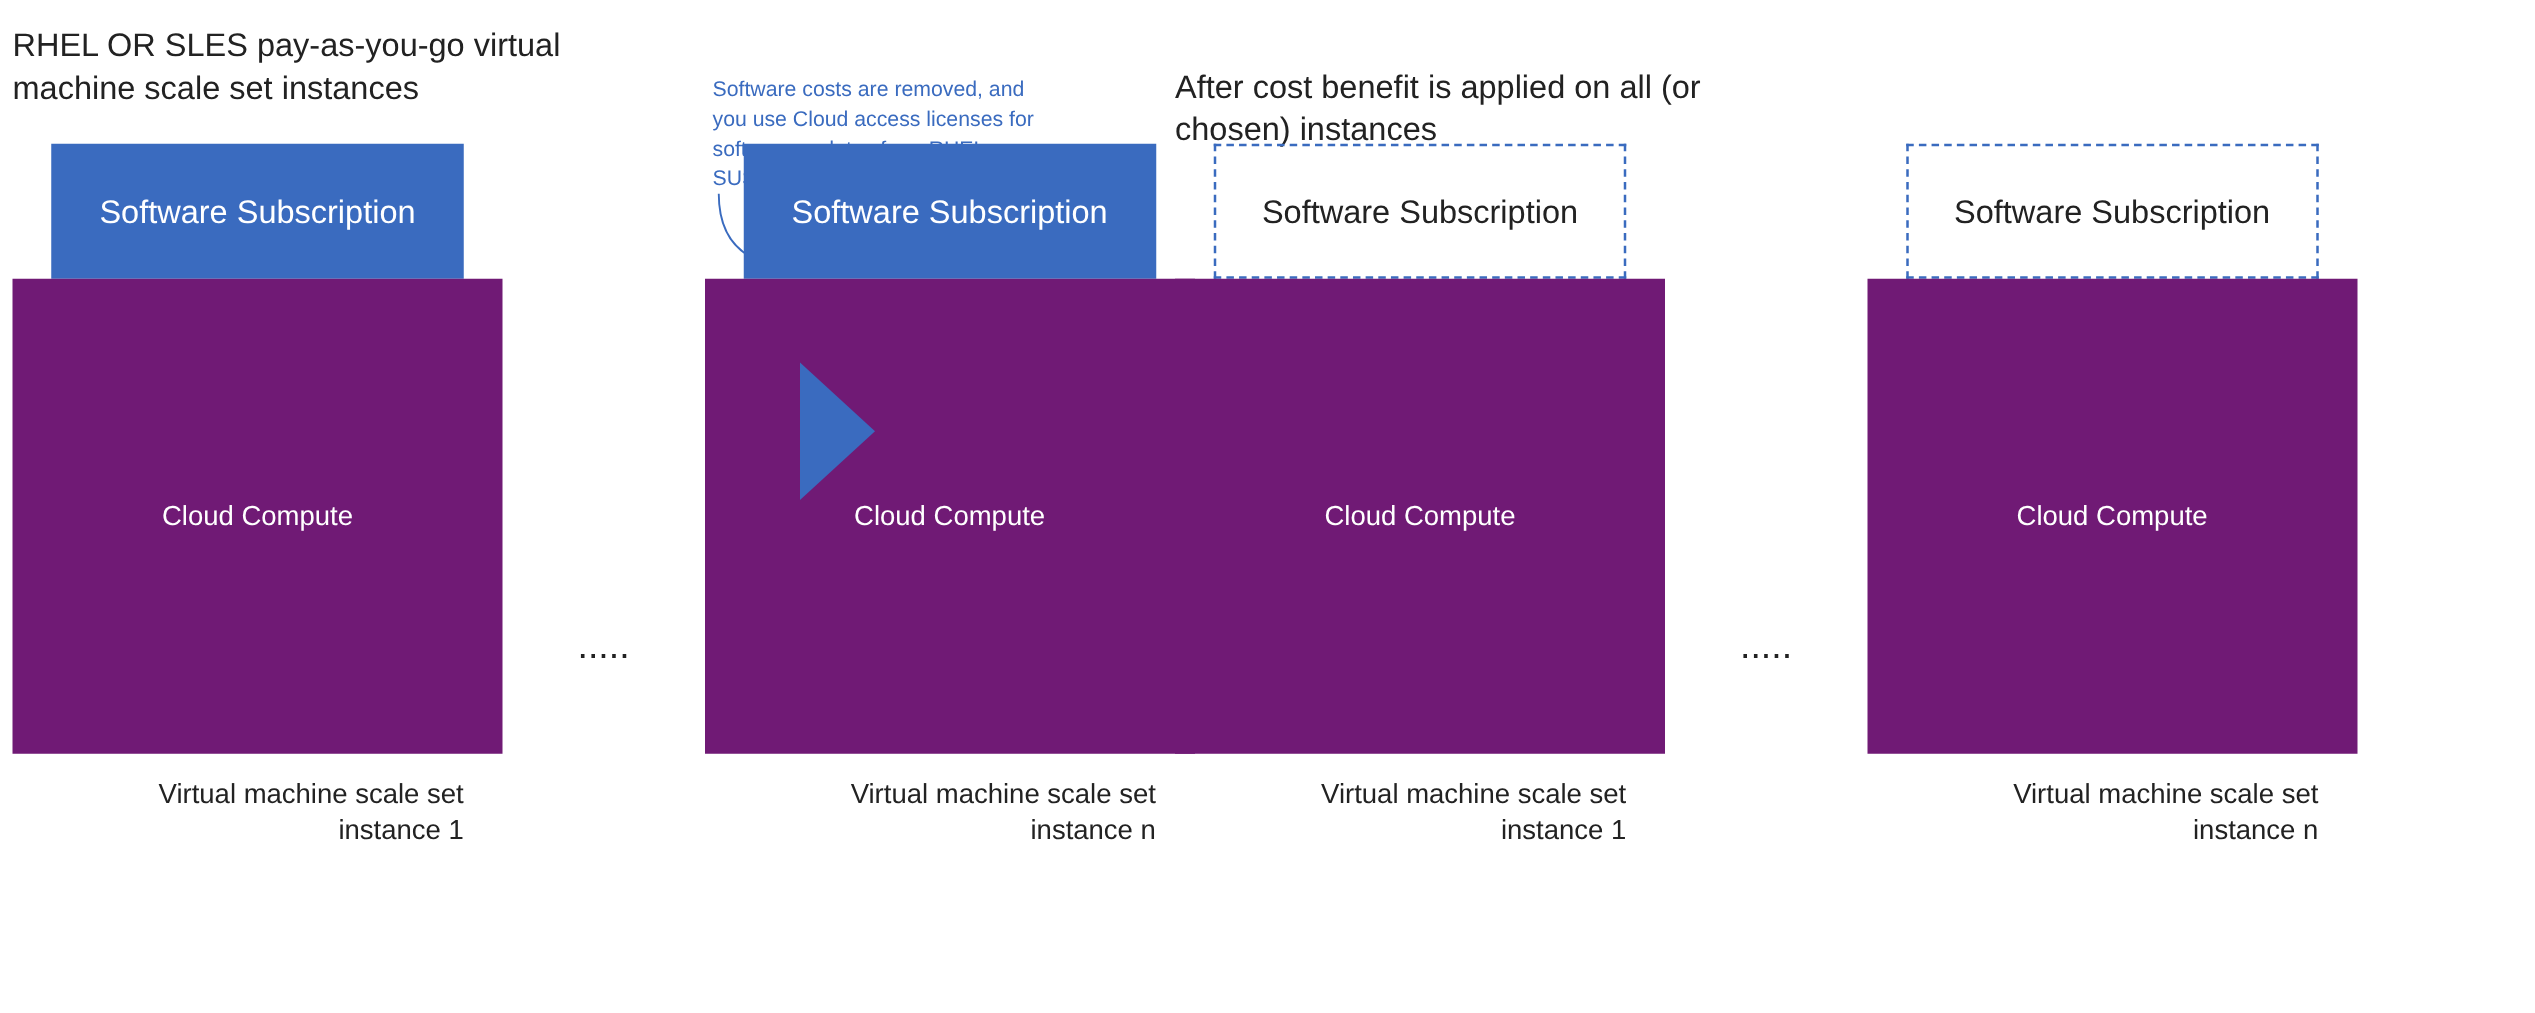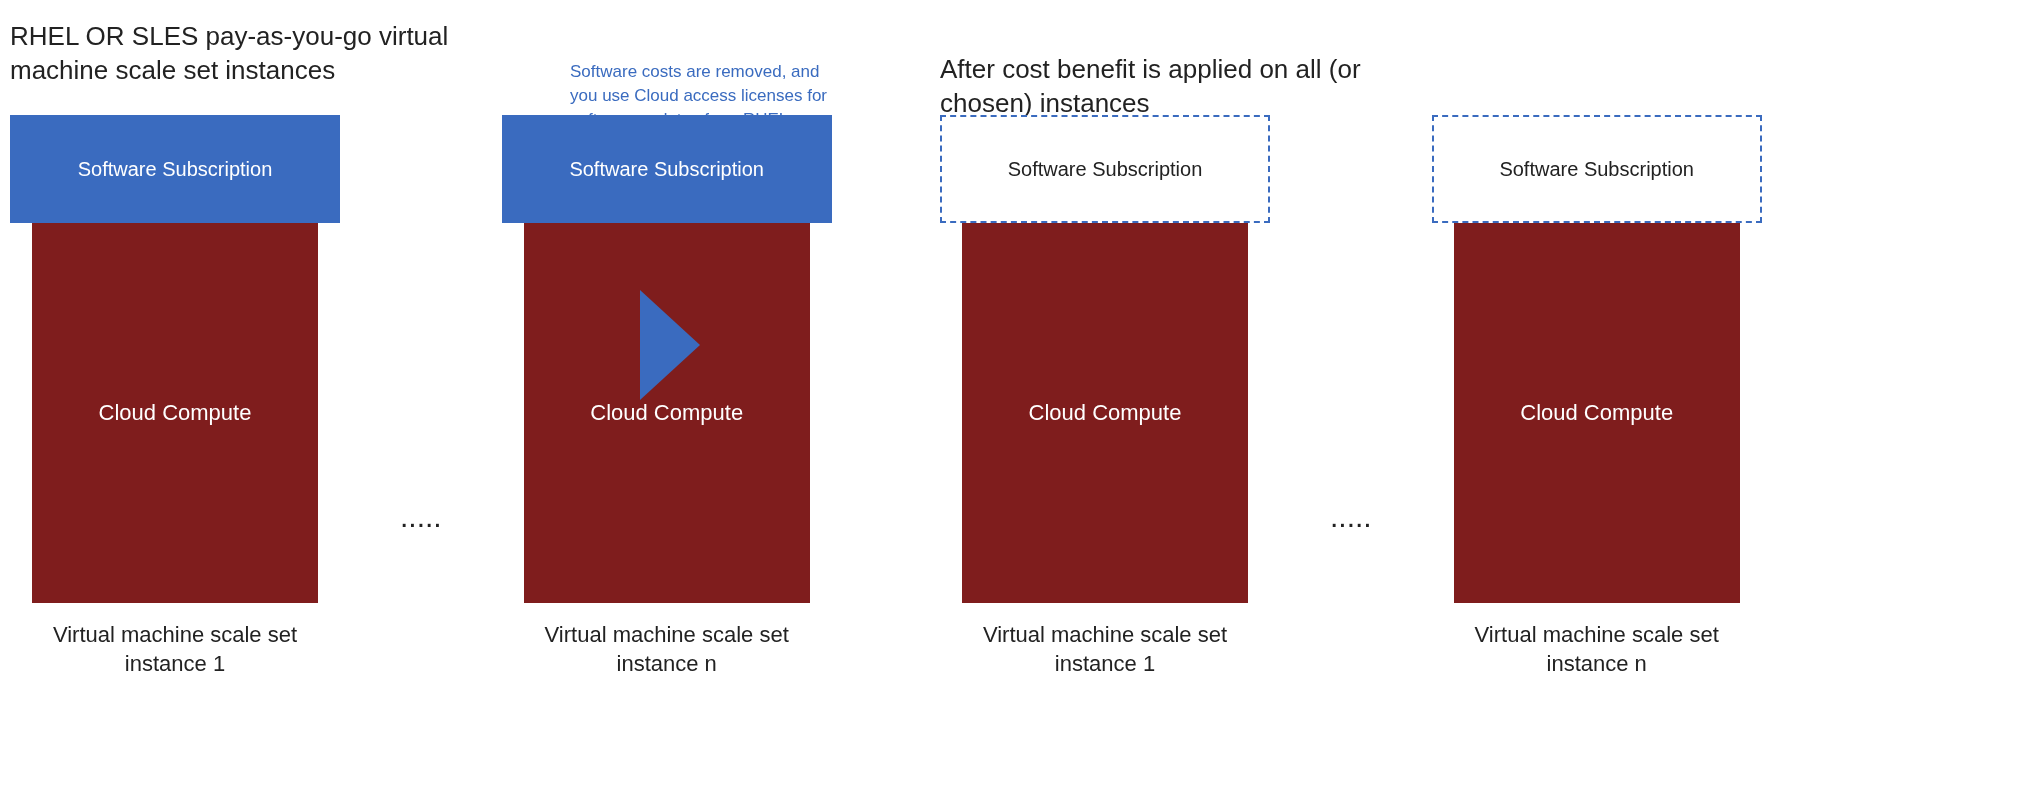--- a/index.html
+++ b/index.html
@@ -71,47 +71,47 @@
     }
 
     .software-subscription-box {
       width: 330px;
       height: 108px;
       background-color: #3a6bbf;
       display: flex;
       align-items: center;
       justify-content: center;
       color: white;
-      font-size: 20px;
+      font-size: 26px;
       font-weight: 400;
     }
 
     .software-subscription-box.dashed {
       background-color: transparent;
       border: 2px dashed #3a6bbf;
       color: #222;
     }
 
     .cloud-compute-box {
-      width: 286px;
+      width: 392px;
       height: 380px;
-      background-color: #7f1d1d;
+      background-color: #701a75;
       display: flex;
       align-items: center;
       justify-content: center;
       color: white;
       font-size: 22px;
       font-weight: 400;
     }
 
     .vm-label {
       margin-top: 18px;
       font-size: 22px;
       color: #222;
-      text-align: center;
+      text-align: right;
       line-height: 1.3;
       width: 330px;
     }
 
     
     .ellipsis {
       font-size: 30px;
       color: #222;
       align-self: center;
       margin-top: 240px;

